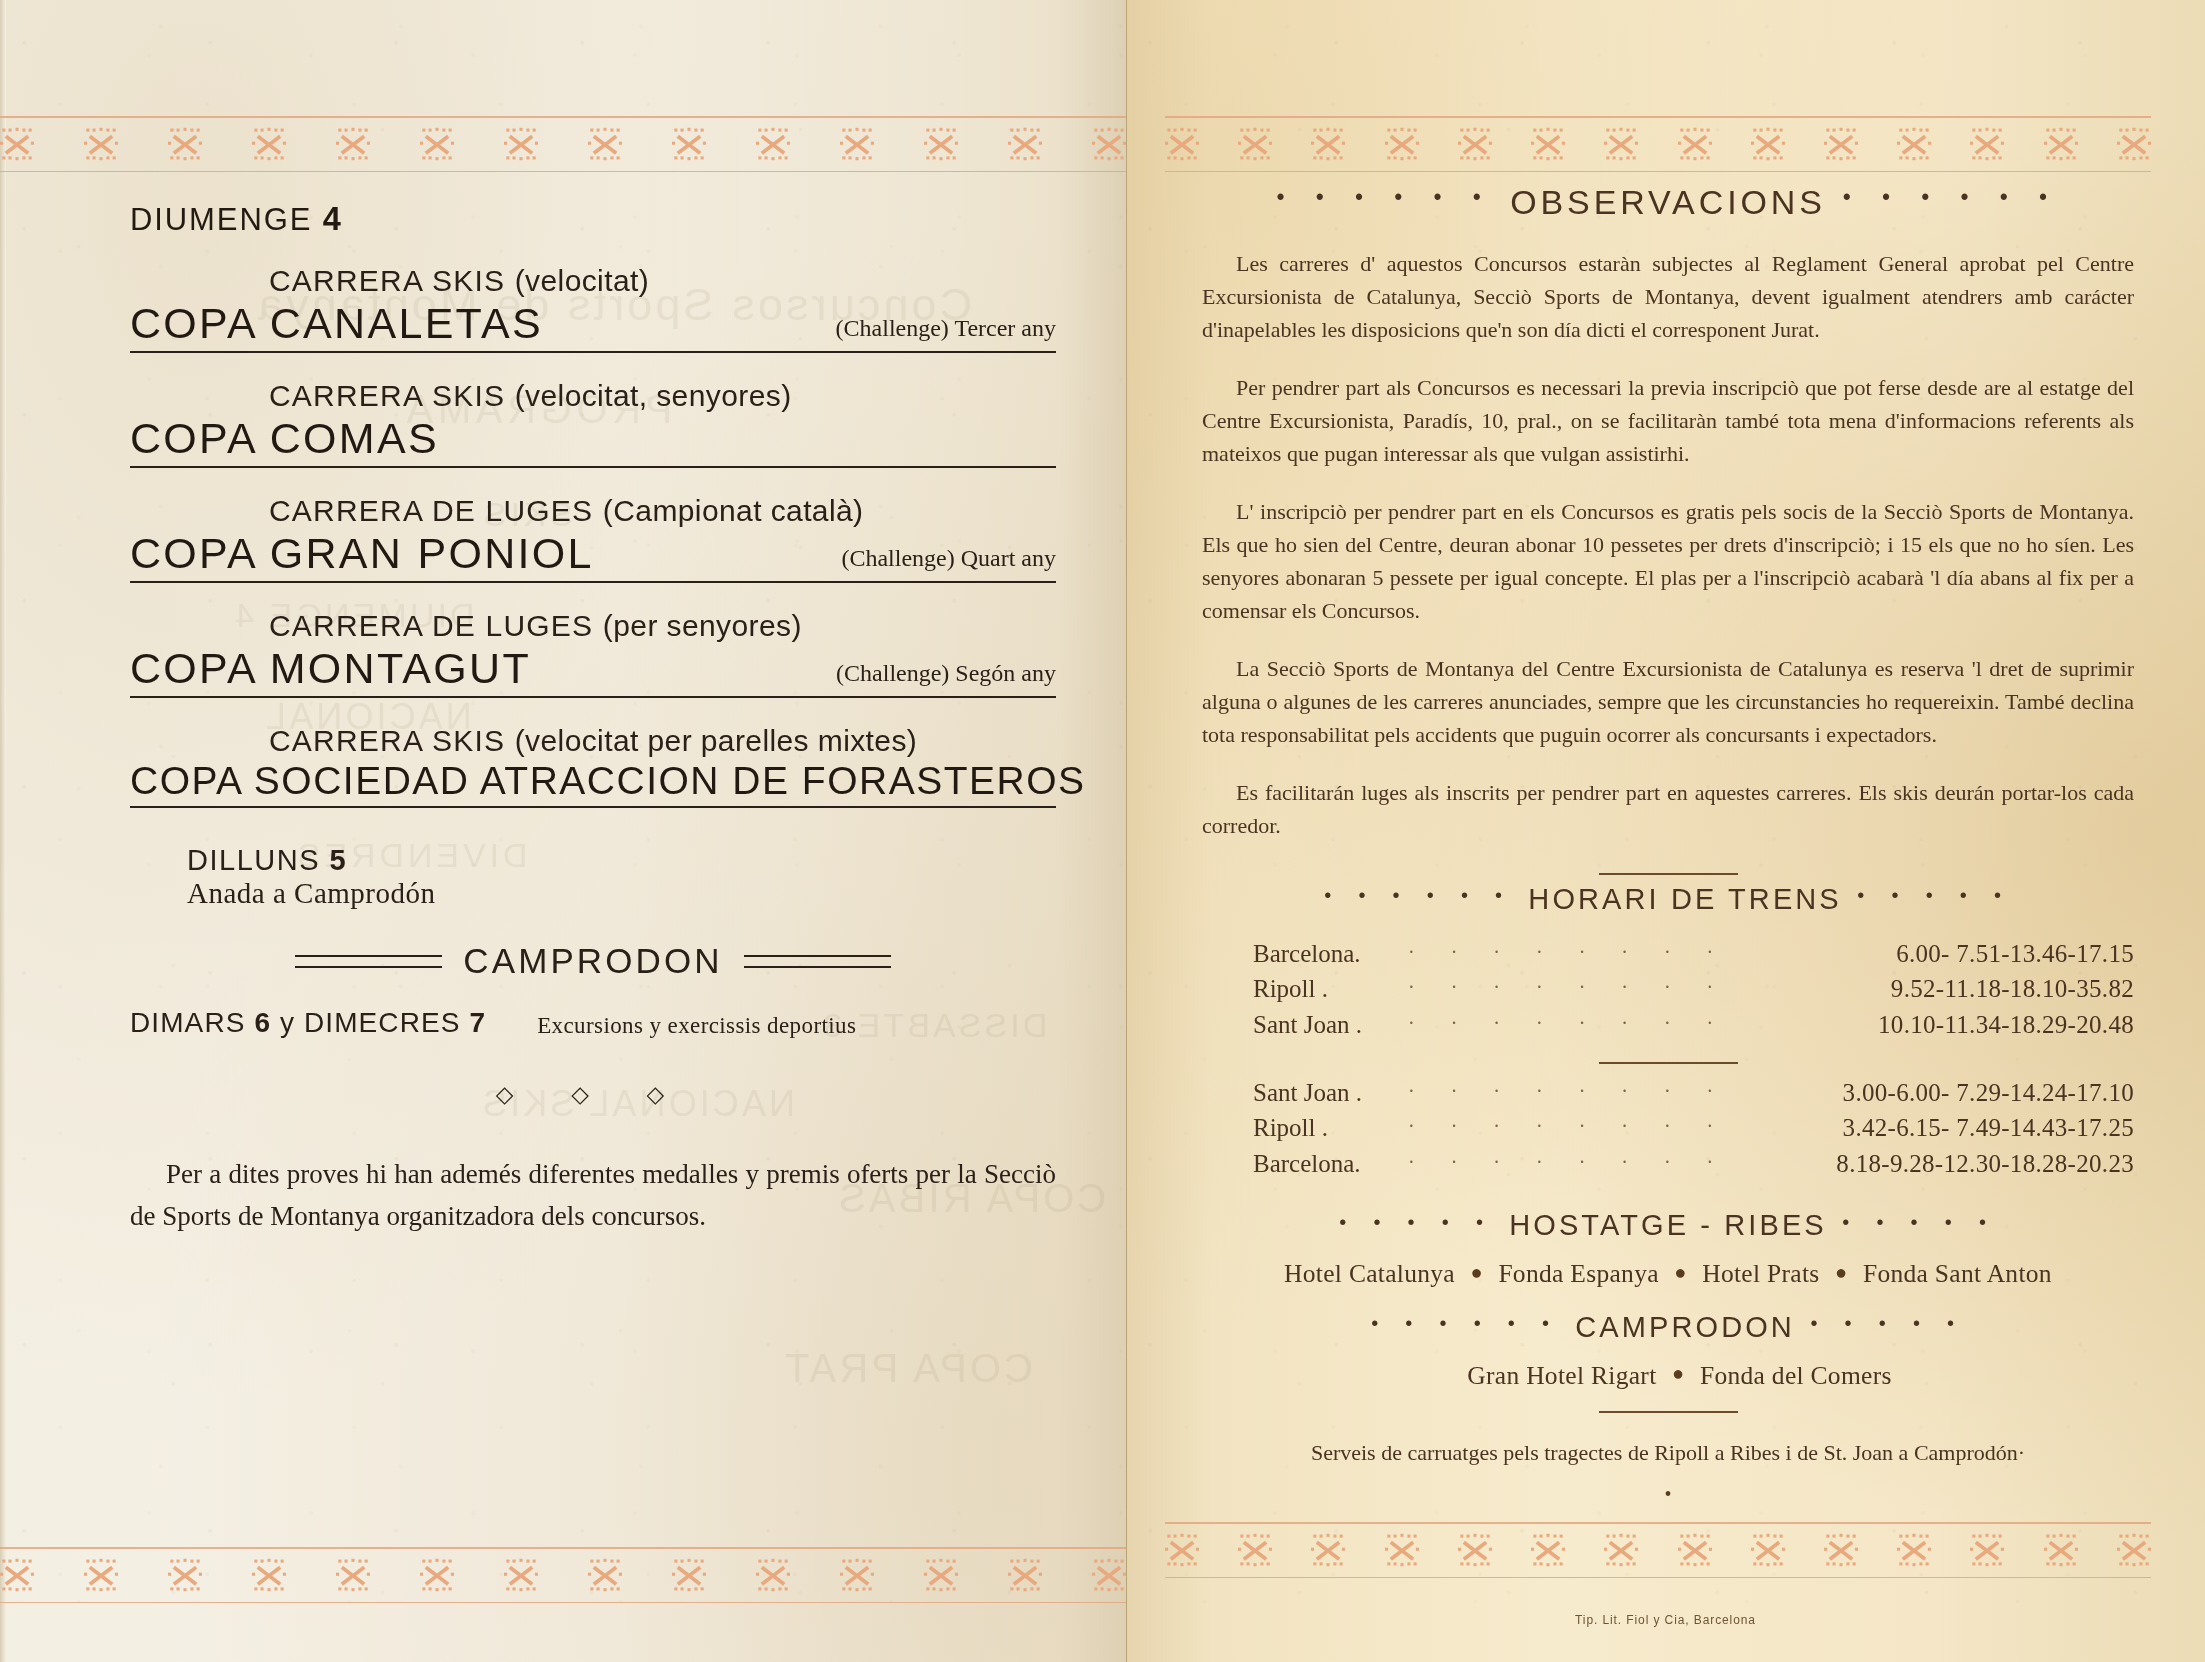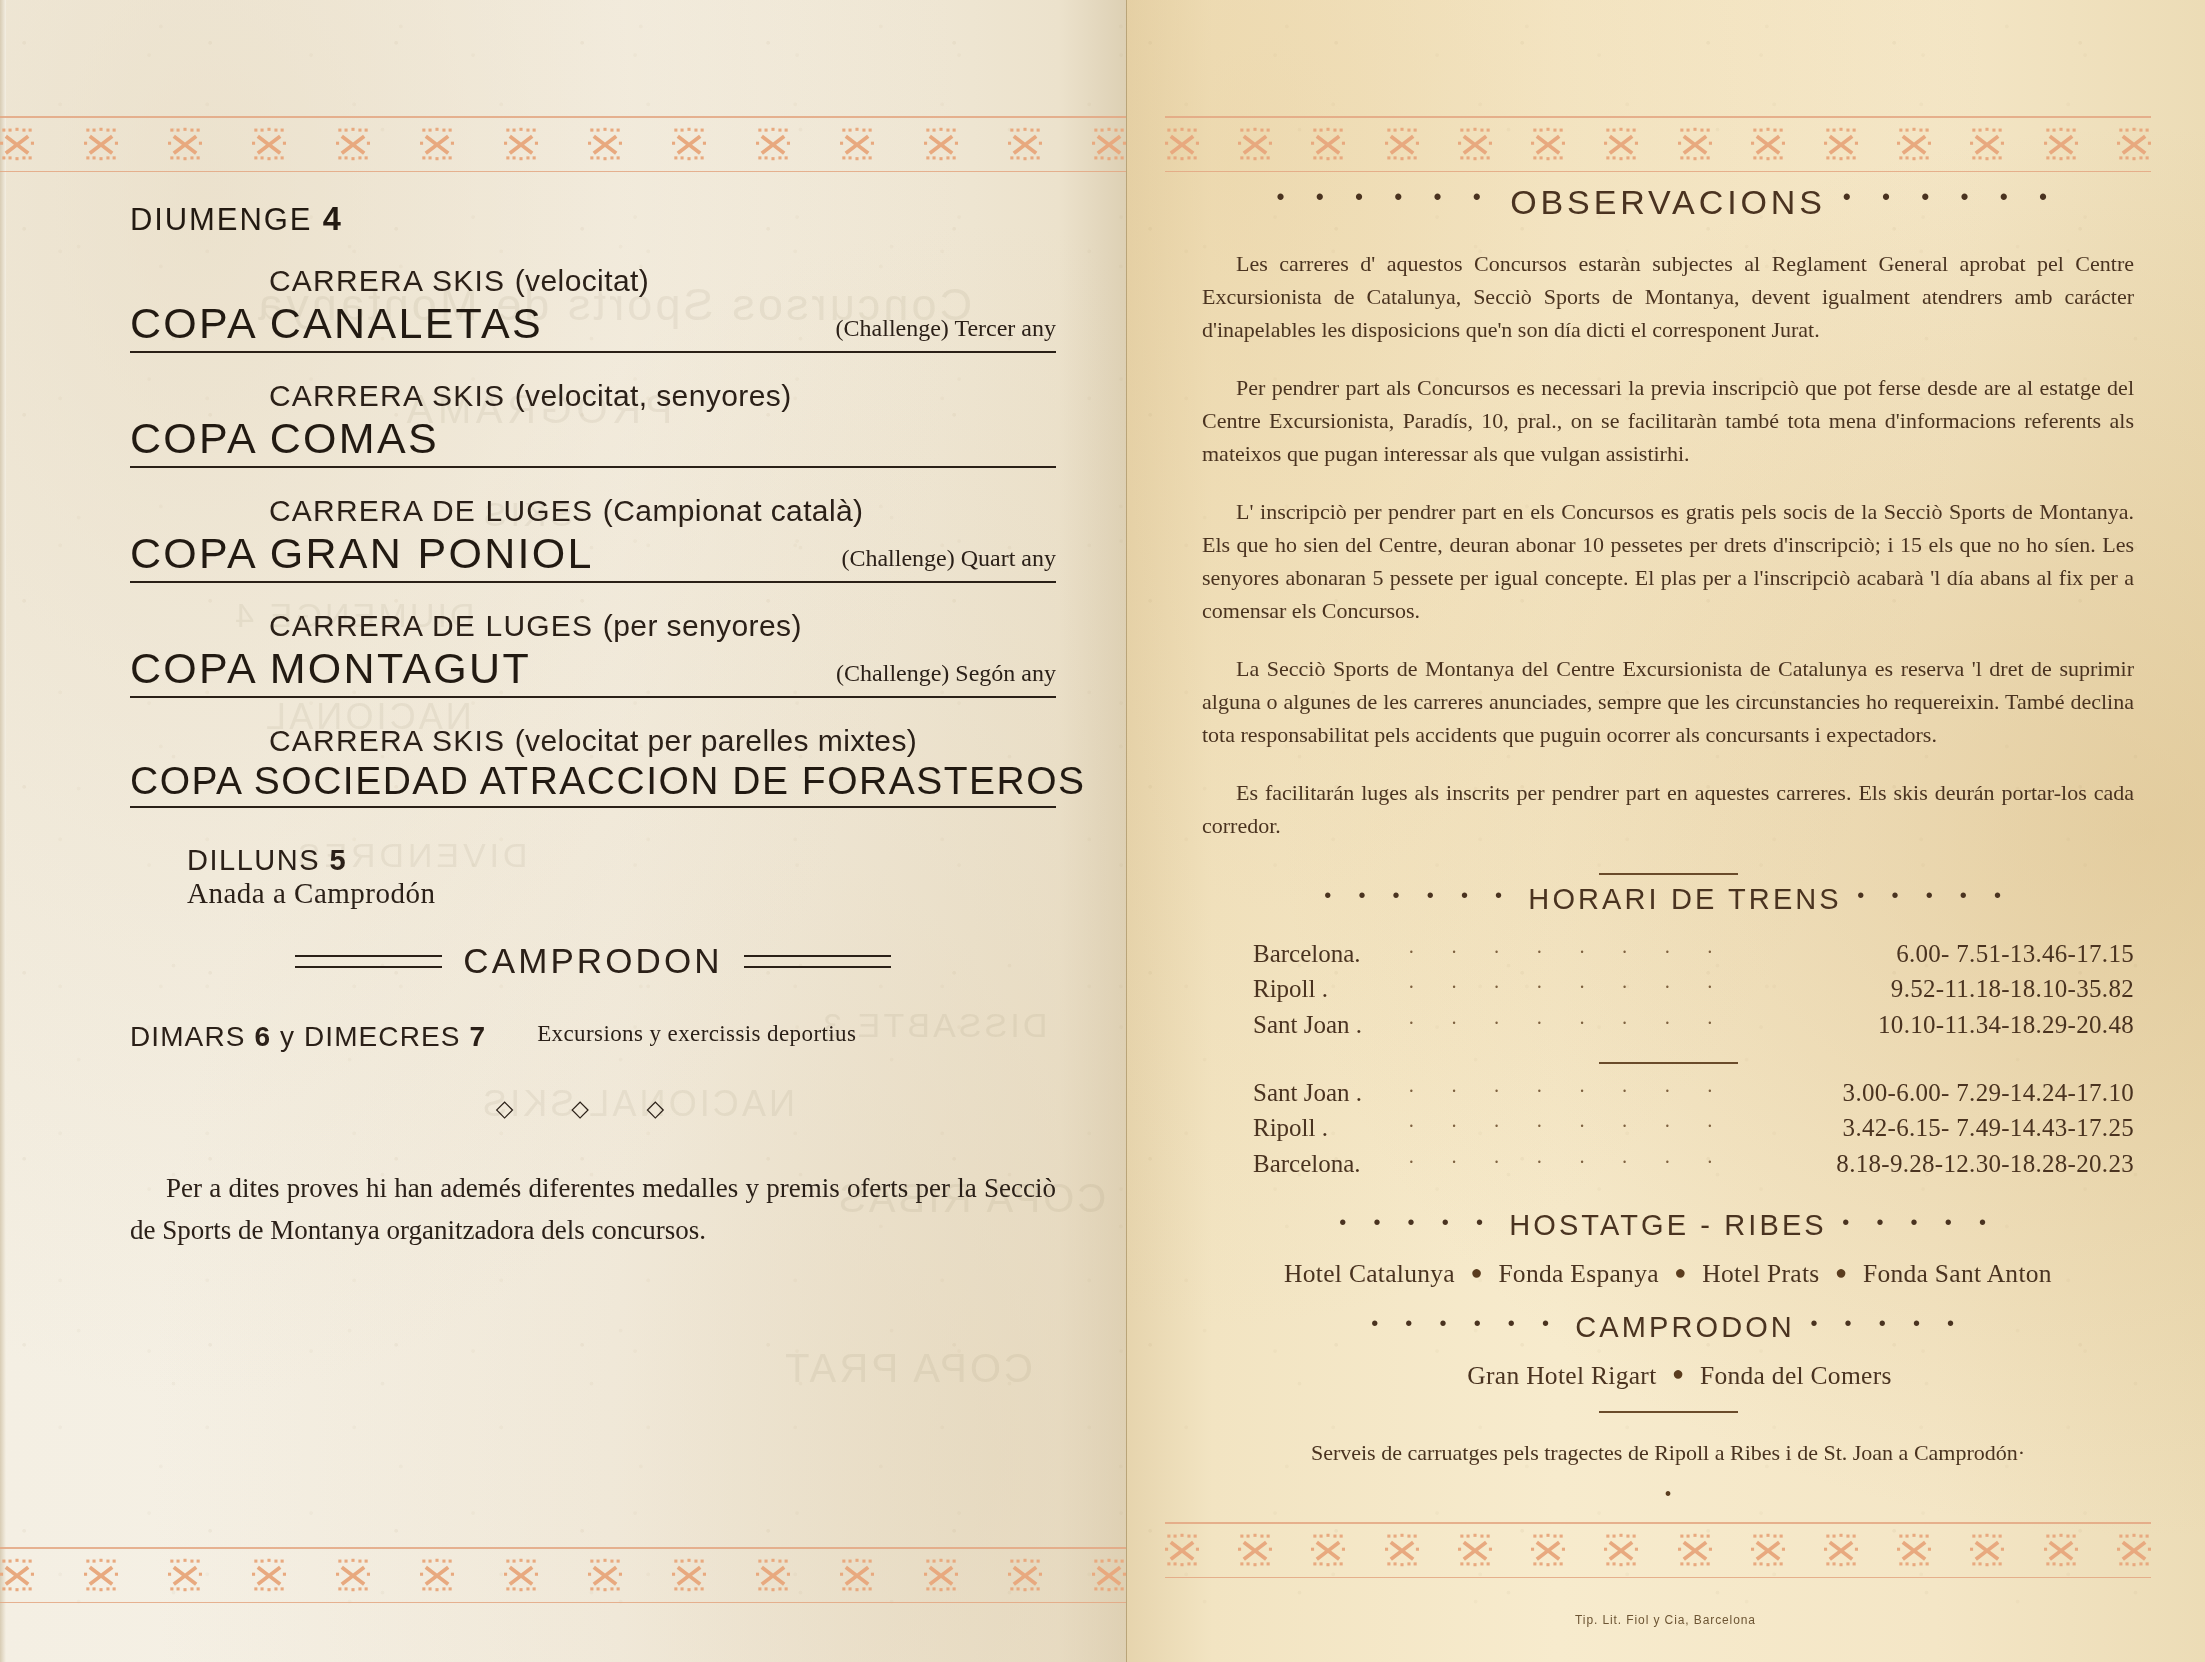--- a/index.html
+++ b/index.html
@@ -88,21 +88,21 @@
   .dayrow{display:flex;align-items:baseline;margin-top:36px;flex-direction:column;}
   .dayrow .dl{font-size:29px;letter-spacing:1.5px;font-family:"Liberation Sans",sans-serif;}
   .dayrow .dl b{font-weight:700;}
   .dayrow .dtext{font-size:29px;margin-left:57px;letter-spacing:0.5px;}
 
   .camprodon-band{display:flex;align-items:center;justify-content:center;margin-top:31px;}
   .camprodon-band .dbl{width:147px;height:9.3px;border-top:2.3px solid #2a2017;border-bottom:2.3px solid #2a2017;}
   .camprodon-band .ct{font-size:35px;letter-spacing:3.1px;margin:0 21.7px;
       font-family:"Liberation Sans",sans-serif;font-weight:300;}
 
-  .dayrow2{display:flex;align-items:flex-start;margin-top:40px;}
+  .dayrow2{display:flex;align-items:flex-end;margin-top:26px;}
   .dayrow2 .dl{font-size:28px;letter-spacing:1.1px;font-family:"Liberation Sans",sans-serif;}
   .dayrow2 .dl b{font-weight:700;}
   .dayrow2 .dtext{font-size:23px;margin-left:51px;letter-spacing:0.4px;}
 
   .diamonds{text-align:center;margin-top:42px;font-size:23px;letter-spacing:26px;color:#2b2018;}
 
   .footnote{margin-top:46px;font-size:27px;line-height:1.52;text-align:justify;color:#2b2018;}
   .footnote .ind{display:inline-block;width:36px;}
 
   

